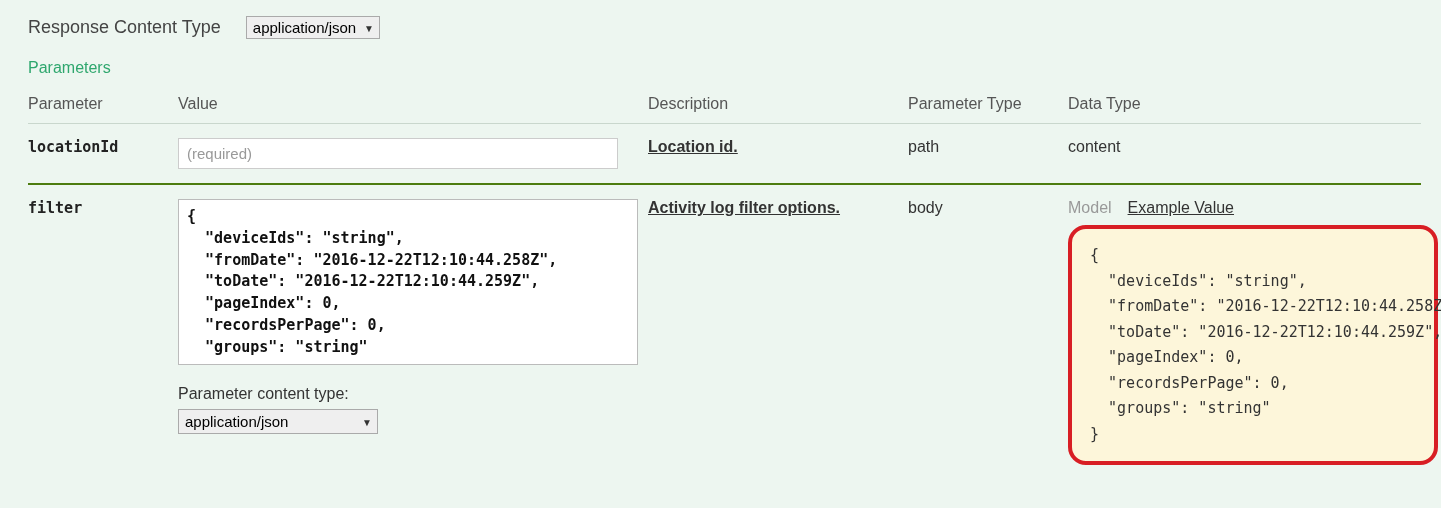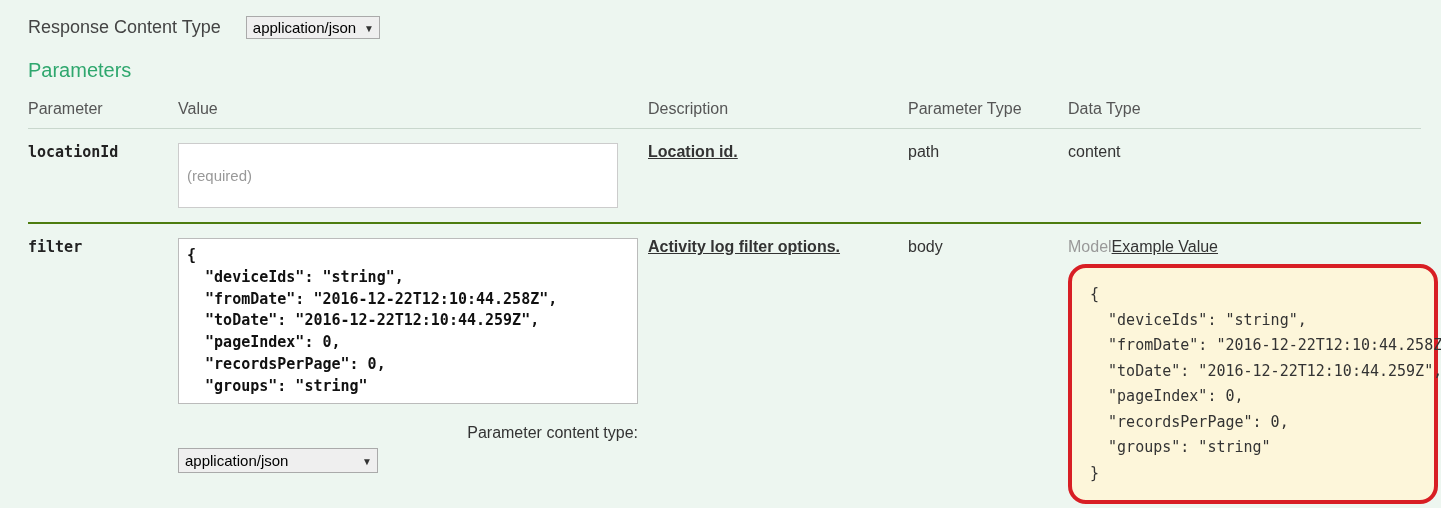--- a/index.html
+++ b/index.html
@@ -44,21 +44,21 @@
     right: 6px;
     top: 50%;
     transform: translateY(-50%);
     font-size: 10px;
     color: #333;
     pointer-events: none;
   }
   h4.section {
     color: #2fa76e;
     font-weight: 500;
-    font-size: 20px;
+    font-size: 16px;
     margin: 0 0 10px 0;
   }
   table.params {
     width: 100%;
     border-collapse: collapse;
     table-layout: fixed;
   }
   table.params th {
     text-align: left;
     font-weight: 400;
@@ -82,21 +82,21 @@
   .col-dtype { width: auto; }
 
   .param-name {
     font-family: Consolas, Menlo, monospace;
     font-weight: 700;
     font-size: 15px;
     color: #222;
   }
   input.required {
     width: 440px;
-    padding: 23px 8px;
+    padding: 6px 8px;
     font-size: 15px;
     border: 1px solid #ccc;
     background: #fff;
     color: #6d28d9;
   }
   input.required::placeholder { color: #999; font-style: normal; }
   textarea.body-input {
     width: 460px;
     height: 166px;
     padding: 6px 8px;
@@ -105,31 +105,32 @@
     font-weight: 700;
     color: #111;
     border: 1px solid #bbb;
     background: #fff;
     resize: none;
     overflow-y: scroll;
     white-space: pre;
     line-height: 1.45;
   }
   .desc-bold { font-weight: 700; color: #333; text-decoration: underline; }
-  .pct-label { margin-top: 16px; margin-bottom: 6px; font-size: 16px; color: #333; text-align: right; }
+  .pct-label { margin-top: 16px; margin-bottom: 6px; font-size: 16px; color: #333; }
   select.pct-select {
     font-size: 15px;
     padding: 3px 24px 3px 6px;
     background: #efefef;
     border: 1px solid #aaa;
     appearance: none;
     width: 200px;
   }
   .tabs {
     display: flex;
+    gap: 16px;
     margin-bottom: 8px;
     font-size: 16px;
   }
   .tab { color: #999; cursor: pointer; }
   .tab.active { color: #333; text-decoration: underline; }
   .example-box {
     border: 4px solid #d81e24;
     border-radius: 18px;
     background: #fdf6da;
     padding: 14px 18px;

